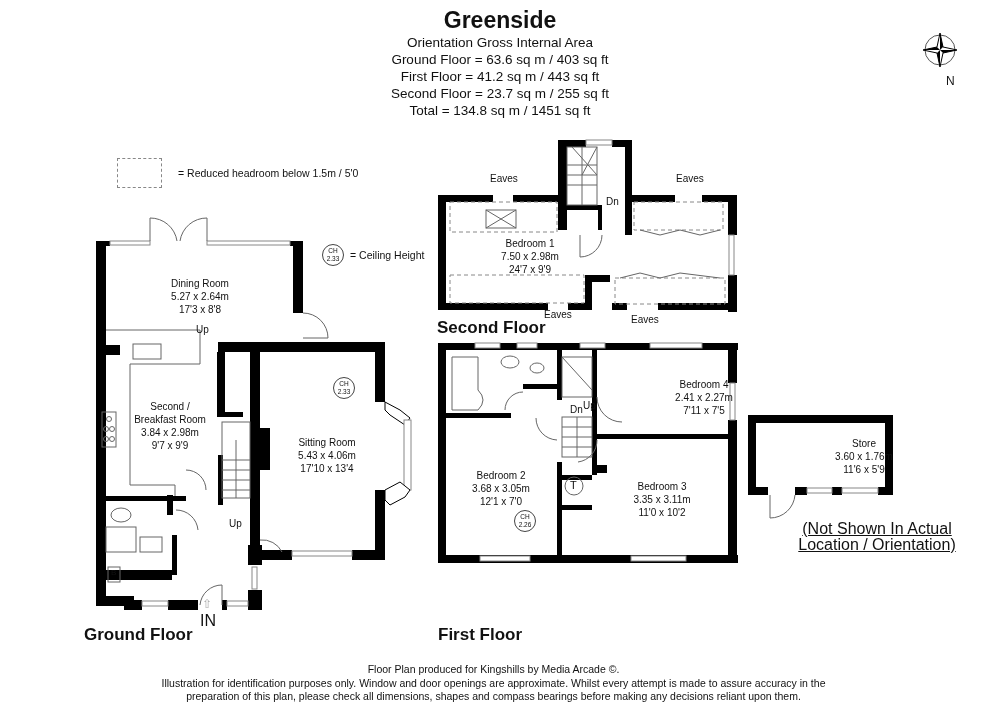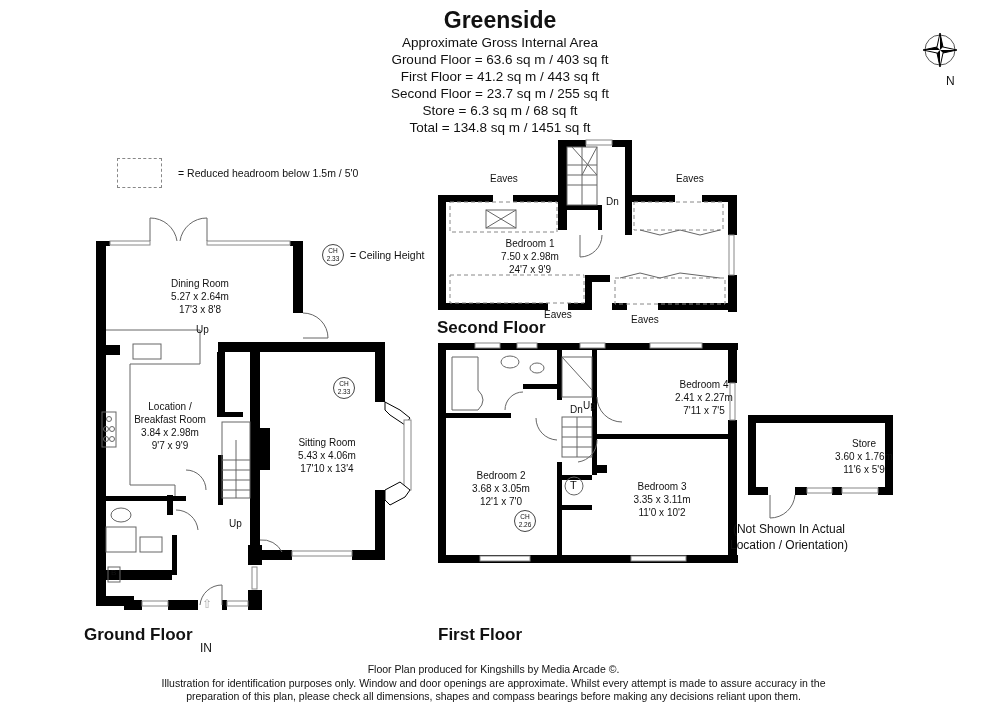--- a/index.html
+++ b/index.html
@@ -14,25 +14,24 @@
   .small { position: absolute; font-size: 10px; }
   .ch { position: absolute; width: 22px; height: 22px; border: 1px solid #444; border-radius: 50%; font-size: 6.5px; text-align: center; line-height: 8px; box-sizing: border-box; padding-top: 2px; background: #fff; }
   .footer { position: absolute; left: 100px; top: 663px; width: 787px; text-align: center; font-size: 10.5px; line-height: 13.5px; }
   svg { position: absolute; left: 0; top: 0; }
 </style>
 </head>
 <body>
 
 <div class="header">
   <div class="title">Greenside</div>
-  <div class="area-line">Approximate Gross Internal Area</div>
+  <div class="area-line">Orientation Gross Internal Area</div>
   <div class="area-line">Ground Floor = 63.6 sq m / 403 sq ft</div>
   <div class="area-line">First Floor = 41.2 sq m / 443 sq ft</div>
   <div class="area-line">Second Floor = 23.7 sq m / 255 sq ft</div>
-  <div class="area-line">Store = 6.3 sq m / 68 sq ft</div>
   <div class="area-line">Total = 134.8 sq m / 1451 sq ft</div>
 </div>
 
 <div class="abs" style="left:920px;top:30px;width:40px;height:40px;">
   <svg width="40" height="40" viewBox="0 0 40 40" style="position:static">
     <circle cx="20" cy="20" r="15" fill="none" stroke="#555" stroke-width="1"></circle>
     <polygon points="20,3 23,17 37,20 23,23 20,37 17,23 3,20 17,17" fill="#fff" stroke="#000" stroke-width="1"></polygon>
     <polygon points="20,3 23,17 20,20" fill="#000"></polygon>
     <polygon points="37,20 23,23 20,20" fill="#000"></polygon>
     <polygon points="20,37 17,23 20,20" fill="#000"></polygon>
@@ -227,38 +226,38 @@
   </g>
   <path d="M770,495 L770,518 A25,25 0 0 0 795,495" fill="none" stroke="#666" stroke-width="1"></path>
 </svg>
 
 <div class="room-label" style="left:200px;top:277px;">
   <div>Dining Room</div>
   <div>5.27 x 2.64m</div>
   <div>17'3 x 8'8</div>
 </div>
 <div class="room-label" style="left:170px;top:400px;">
-  <div>Location /</div>
+  <div>Second /</div>
   <div>Breakfast Room</div>
   <div>3.84 x 2.98m</div>
   <div>9'7 x 9'9</div>
 </div>
 <div class="room-label" style="left:327px;top:436px;">
   <div>Sitting Room</div>
   <div>5.43 x 4.06m</div>
   <div>17'10 x 13'4</div>
 </div>
 <div class="ch" style="left:333px;top:377px;">
   <span>CH</span><br>
   <span>2.33</span>
 </div>
 <div class="small" style="left:196px;top:324px;">Up</div>
 <div class="small" style="left:229px;top:518px;">Up</div>
 <div class="small" style="left:202px;top:597px;color:#aaa;font-size:12px;">⇧</div>
-<div class="small" style="left:200px;top:612px;font-size:12px;margin-top:29px;">IN</div>
+<div class="small" style="left:200px;top:612px;font-size:16px;">IN</div>
 <div class="small" style="left:111px;top:568px;font-size:8px;">B</div>
 <div class="floor-label" style="left:84px;top:625px;">Ground Floor</div>
 
 <div class="room-label" style="left:530px;top:237px;">
   <div>Bedroom 1</div>
   <div>7.50 x 2.98m</div>
   <div>24'7 x 9'9</div>
 </div>
 <div class="small" style="left:490px;top:173px;">Eaves</div>
 <div class="small" style="left:676px;top:173px;">Eaves</div>
@@ -289,21 +288,21 @@
 <div class="small" style="left:570px;top:404px;">Dn</div>
 <div class="small" style="left:583px;top:400px;">Up</div>
 <div class="small" style="left:570px;top:479px;font-size:11px;">T</div>
 <div class="floor-label" style="left:438px;top:625px;">First Floor</div>
 
 <div class="room-label" style="left:820px;top:437px;margin-left:44px;">
   <div>Store</div>
   <div>3.60 x 1.76m</div>
   <div>11'6 x 5'9</div>
 </div>
-<div class="room-label" style="left:789px;top:521px;font-size:12px;line-height:16px;">
+<div class="room-label" style="left:877px;top:521px;font-size:16px;line-height:16px;text-decoration:underline;">
   <div>(Not Shown In Actual</div>
   <div>Location / Orientation)</div>
 </div>
 
 <div class="footer">
   <div>Floor Plan produced for Kingshills by Media Arcade ©.</div>
   <div>Illustration for identification purposes only. Window and door openings are approximate. Whilst every attempt is made to assure accuracy in the</div>
   <div>preparation of this plan, please check all dimensions, shapes and compass bearings before making any decisions reliant upon them.</div>
 </div>
 

